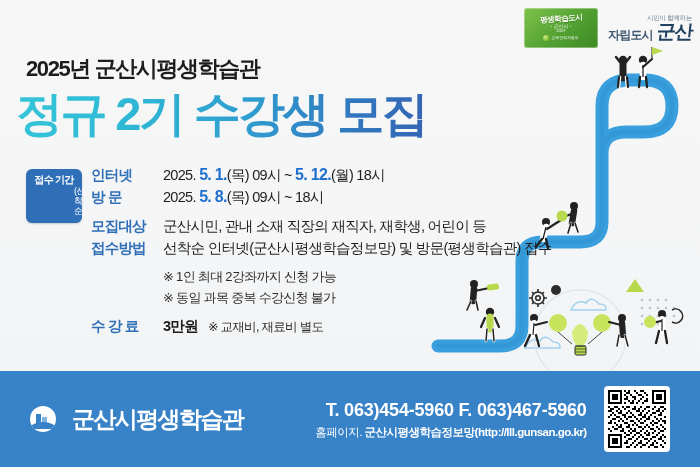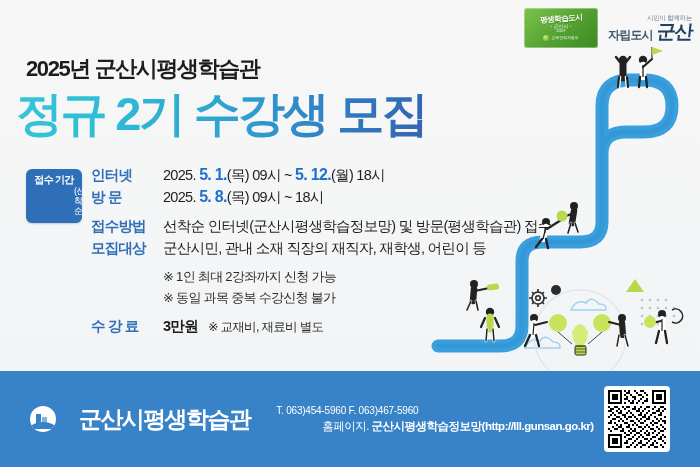--- a/index.html
+++ b/index.html
@@ -88,34 +88,34 @@
   .note{font-size:13px;color:#2b2b2b;letter-spacing:-.7px;}
   .fee{font-size:14.5px;font-weight:bold;color:#1a1a1a;letter-spacing:-.7px;text-align:center;}
   .feenote{font-size:12.5px;color:#2b2b2b;letter-spacing:-.7px;margin-left:10px;font-weight:normal;}
 
   
   .footer{
     position:absolute;left:0;bottom:0;width:700px;height:96px;
     background:#3883c8;
     display:flex;align-items:center;
   }
-  .f-logo{display:flex;align-items:center;margin-left:30px;gap:23px;}
+  .f-logo{display:flex;align-items:center;margin-left:30px;gap:16px;}
   .f-mark{
     width:26px;height:26px;border-radius:50%;background:#ffffff;
     position:relative;flex:0 0 26px;overflow:hidden;
   }
   .f-mark .m1{position:absolute;left:6px;bottom:6px;width:5px;height:12px;background:#3883c8;}
   .f-mark .m2{position:absolute;left:12px;bottom:6px;width:5px;height:9px;background:#7fb4de;}
   .f-mark .m3{position:absolute;left:0;bottom:3px;width:26px;height:7px;
     background:#3883c8;border-radius:50% 50% 0 0 / 100% 100% 0 0;}
   .f-name{font-size:23px;font-weight:bold;color:#ffffff;letter-spacing:-1.6px;}
 
   .f-text{margin-left:26px;color:#ffffff;line-height:1.5;}
   .f-text .t1{font-size:11px;letter-spacing:-.4px;}
-  .f-text .t2{font-size:10px;font-weight:normal;letter-spacing:-.2px;}
+  .f-text .t2{font-size:18px;font-weight:bold;letter-spacing:-.2px;text-align:right;}
   .f-text .t3{font-size:11.5px;letter-spacing:-.5px;margin-left:46px;}
   .f-text .t3 b{font-weight:bold;}
 
   .qr{
     position:absolute;right:30px;top:50%;transform:translateY(-50%);
     width:66px;height:66px;background:#ffffff;border-radius:4px;
     padding:4px;box-sizing:border-box;
   }
   .qr svg{display:block;}
 </style>
@@ -293,27 +293,27 @@
       </div>
 
       <div class="row">
         <span class="lbl">방  문</span>
         <span class="val"><span>2025. </span><span class="hi">5. 8.</span><span>(목) 09시 ~ 18시</span></span>
       </div>
 
       <div class="gap"></div>
 
       <div class="row">
+        <span class="lbl">모집대상</span>
+        <span class="val">군산시민, 관내 소재 직장의 재직자, 재학생, 어린이 등</span>
+      </div>
+
+      <div class="row">
         <span class="lbl">접수방법</span>
         <span class="val">선착순 인터넷(군산시평생학습정보망) 및 방문(평생학습관) 접수</span>
-      </div>
-
-      <div class="row">
-        <span class="lbl">모집대상</span>
-        <span class="val">군산시민, 관내 소재 직장의 재직자, 재학생, 어린이 등</span>
       </div>
 
       <div class="gap"></div>
 
       <div class="row">
         <span class="lbl"></span>
         <span class="note">※ 1인 최대 2강좌까지 신청 가능</span>
       </div>
 
       <div class="row">

